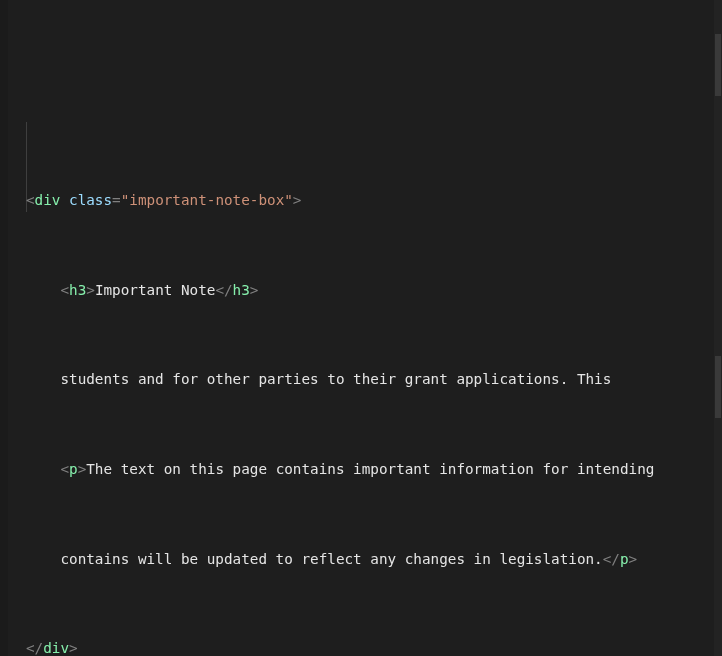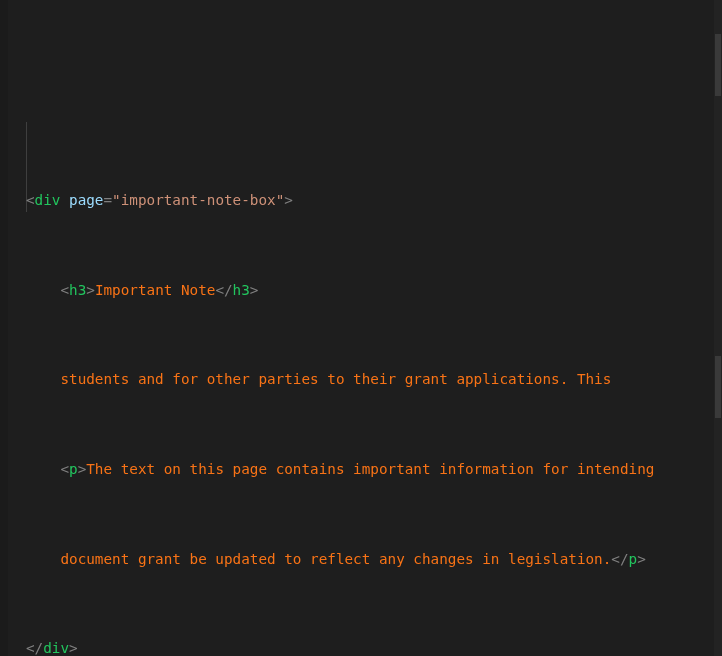--- a/index.html
+++ b/index.html
@@ -81,48 +81,48 @@
   
   .guide {
     position: absolute;
     left: 18px;
     width: 1px;
     background: #3f3f3f;
   }
 
   
   .punc  { color: #808080; }            
-  .tag   { color: #22c55e; }            
+  .tag   { color: #86efac; }            
   .attr  { color: #9cdcfe; }            
   .str   { color: #ce9178; }            
-  .txt   { color: #f97316; }            
+  .txt   { color: #e5e5e5; }            
   .ind   { color: transparent; }        
 </style>
 </head>
 <body>
 
 <div class="editor">
 
   <div class="left-gutter"></div>
 
   <div class="code">
 
     
     <div class="block">
       <div class="guide" style="top:22.4px;height:89.6px;"></div>
 
-      <div class="line"><span class="punc">&lt;</span><span class="tag">div</span><span class="txt"> </span><span class="attr">page</span><span class="punc">=</span><span class="str">"important-note-box"</span><span class="punc">&gt;</span></div>
+      <div class="line"><span class="punc">&lt;</span><span class="tag">div</span><span class="txt"> </span><span class="attr">class</span><span class="punc">=</span><span class="str">"important-note-box"</span><span class="punc">&gt;</span></div>
 
       <div class="line"><span class="ind">    </span><span class="punc">&lt;</span><span class="tag">h3</span><span class="punc">&gt;</span><span class="txt">Important Note</span><span class="punc">&lt;/</span><span class="tag">h3</span><span class="punc">&gt;</span></div>
 
       <div class="line"><span class="ind">    </span><span class="txt">students and for other parties to their grant applications. This</span></div>
 
       <div class="line"><span class="ind">    </span><span class="punc">&lt;</span><span class="tag">p</span><span class="punc">&gt;</span><span class="txt">The text on this page contains important information for intending</span></div>
 
-      <div class="line"><span class="ind">    </span><span class="txt">document grant be updated to reflect any changes in legislation.</span><span class="punc">&lt;/</span><span class="tag">p</span><span class="punc">&gt;</span></div>
+      <div class="line"><span class="ind">    </span><span class="txt">contains will be updated to reflect any changes in legislation.</span><span class="punc">&lt;/</span><span class="tag">p</span><span class="punc">&gt;</span></div>
 
       <div class="line"><span class="punc">&lt;/</span><span class="tag">div</span><span class="punc">&gt;</span></div>
     </div>
 
     
     
 
     
     
 

